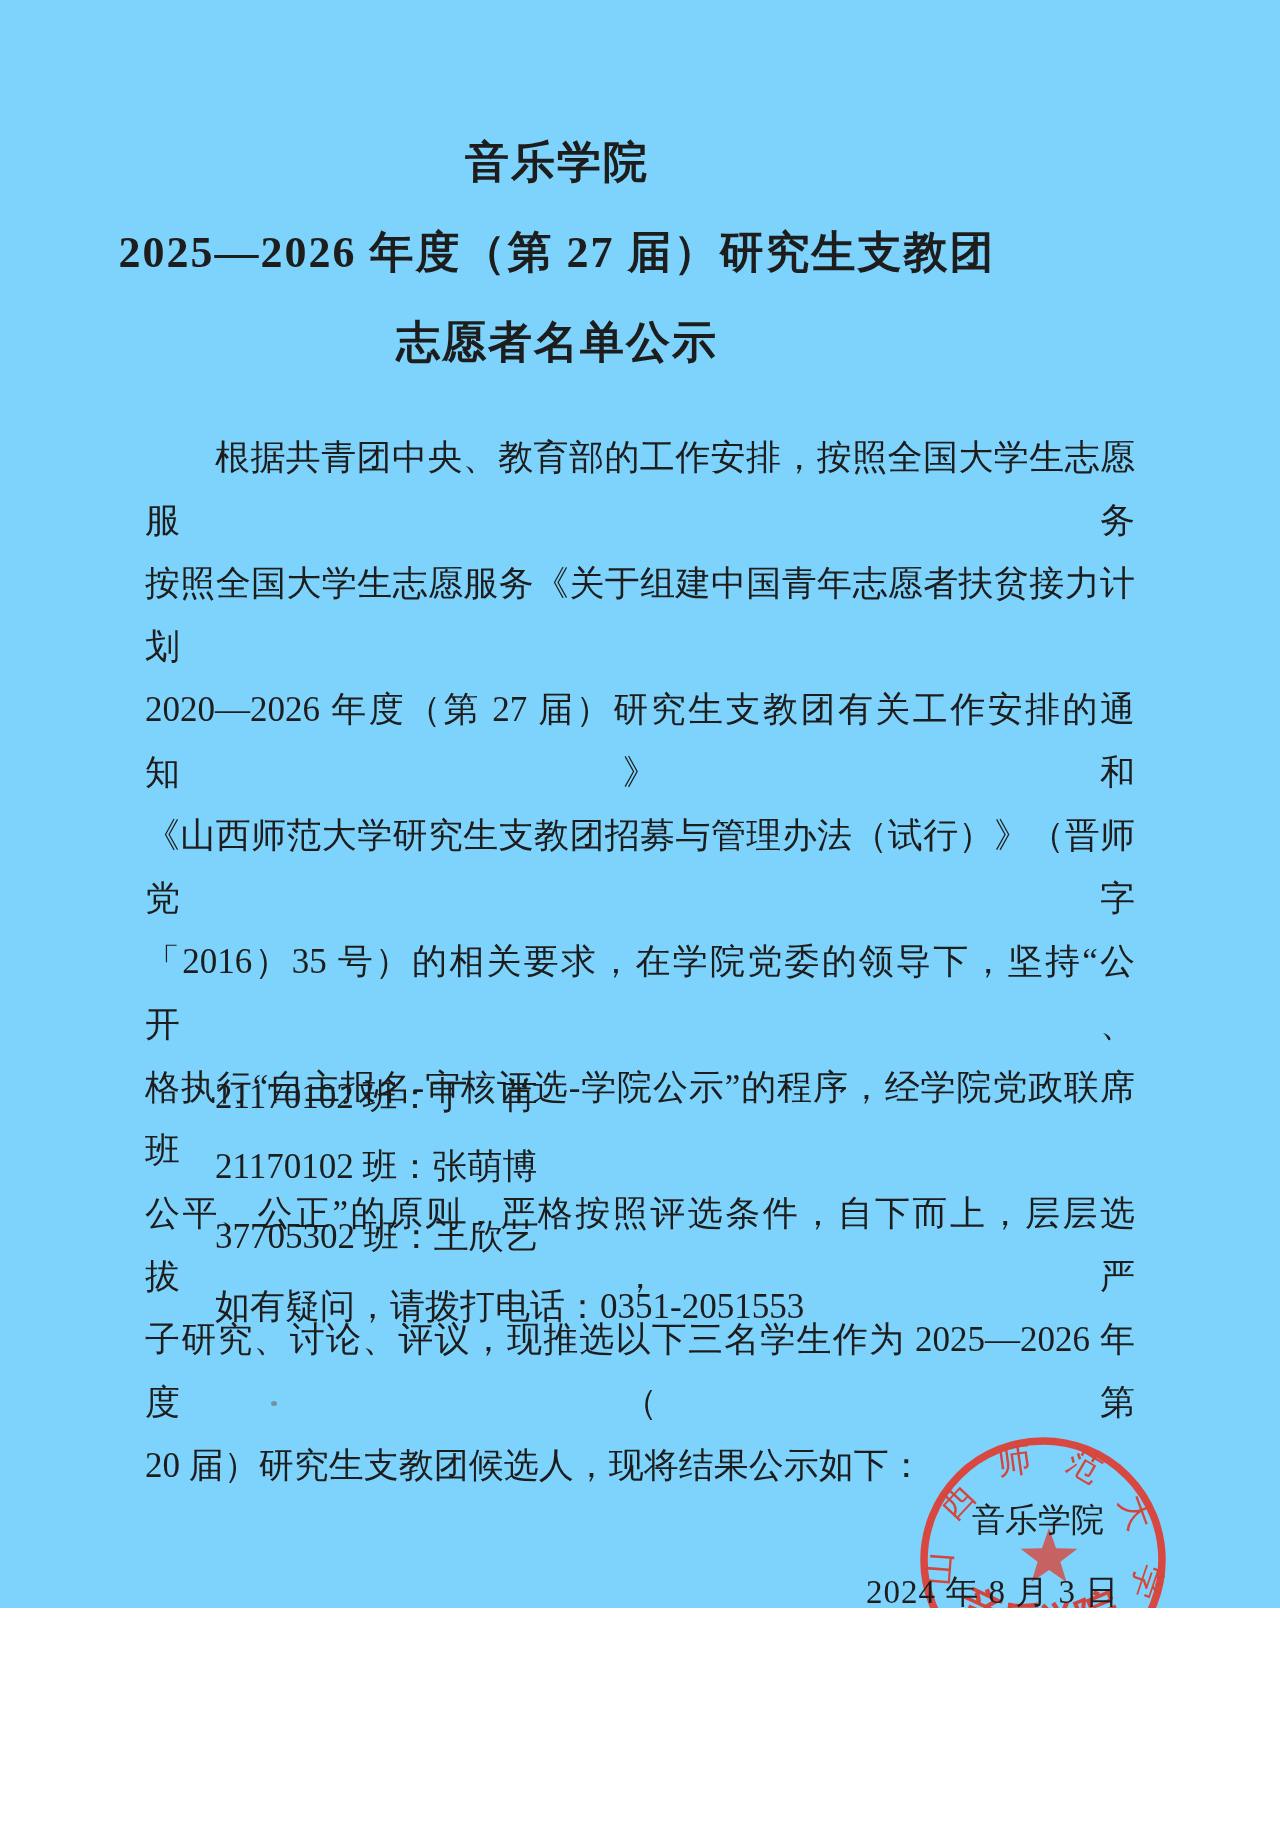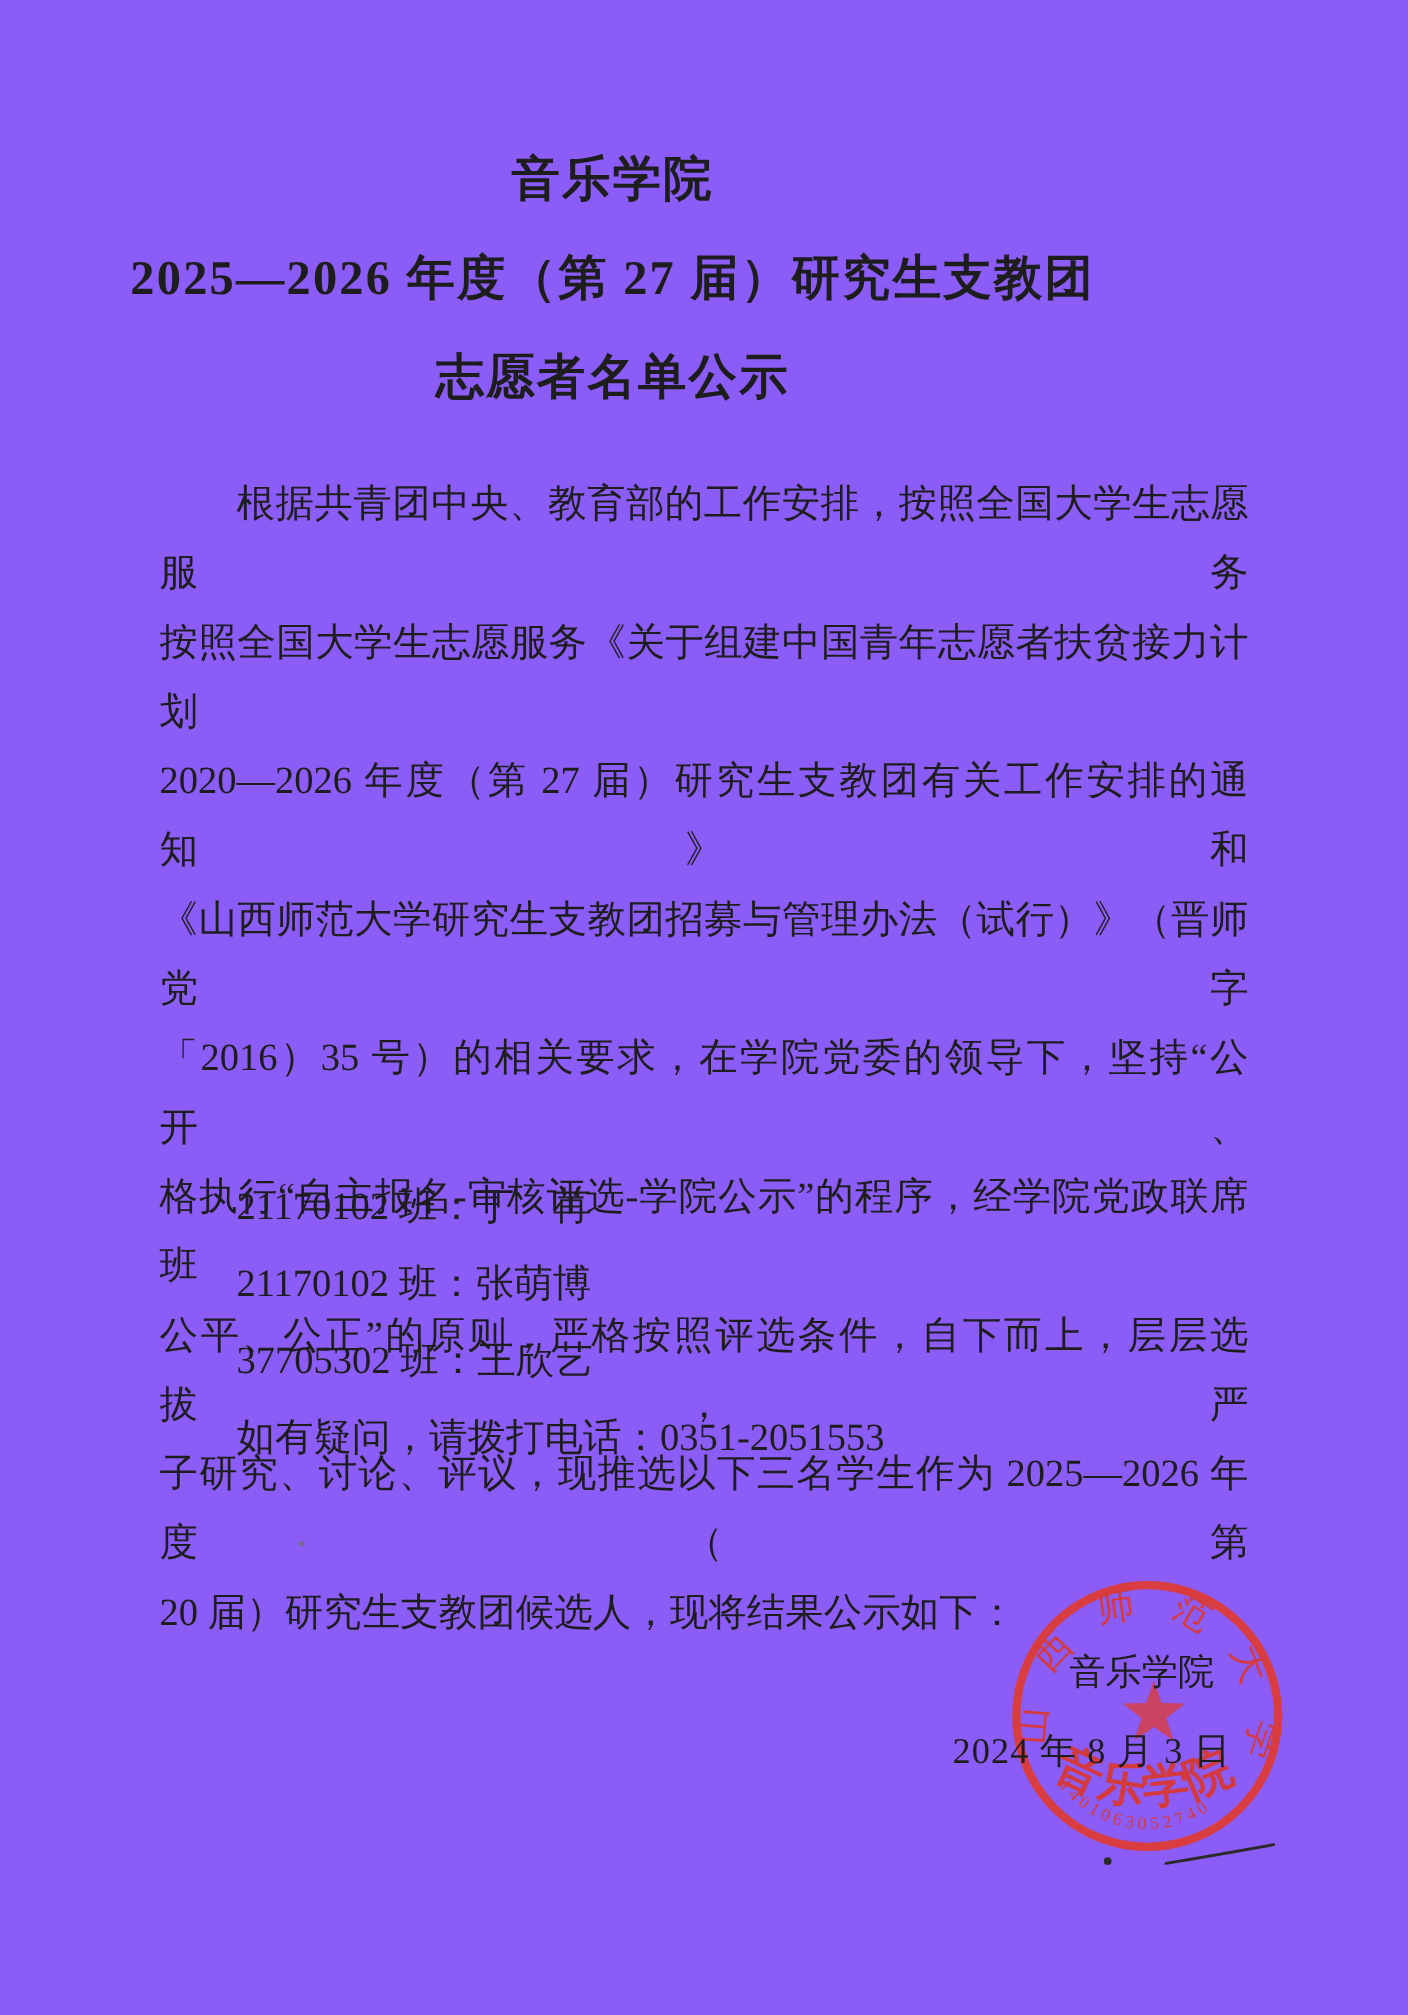--- a/index.html
+++ b/index.html
@@ -3,22 +3,22 @@
 <meta charset="utf-8">
 <style>
   html, body { margin: 0; padding: 0; }
   body {
     width: 1280px; height: 1832px;
     background: #ffffff;
     font-family: "Liberation Serif", "DejaVu Serif", serif;
   }
   .page {
     position: relative;
-    width: 1280px; height: 1832px;
-    background: #8b5cf6;
+    width: 1280px; height: 1608px;
+    background: #7dd3fc;
     overflow: hidden;
     color: #1d1d1d;
   }
   
   .titles {
     position: absolute;
     left: 62px; top: 118px; width: 990px;
   }
   .title-line {
     font-size: 44px;

